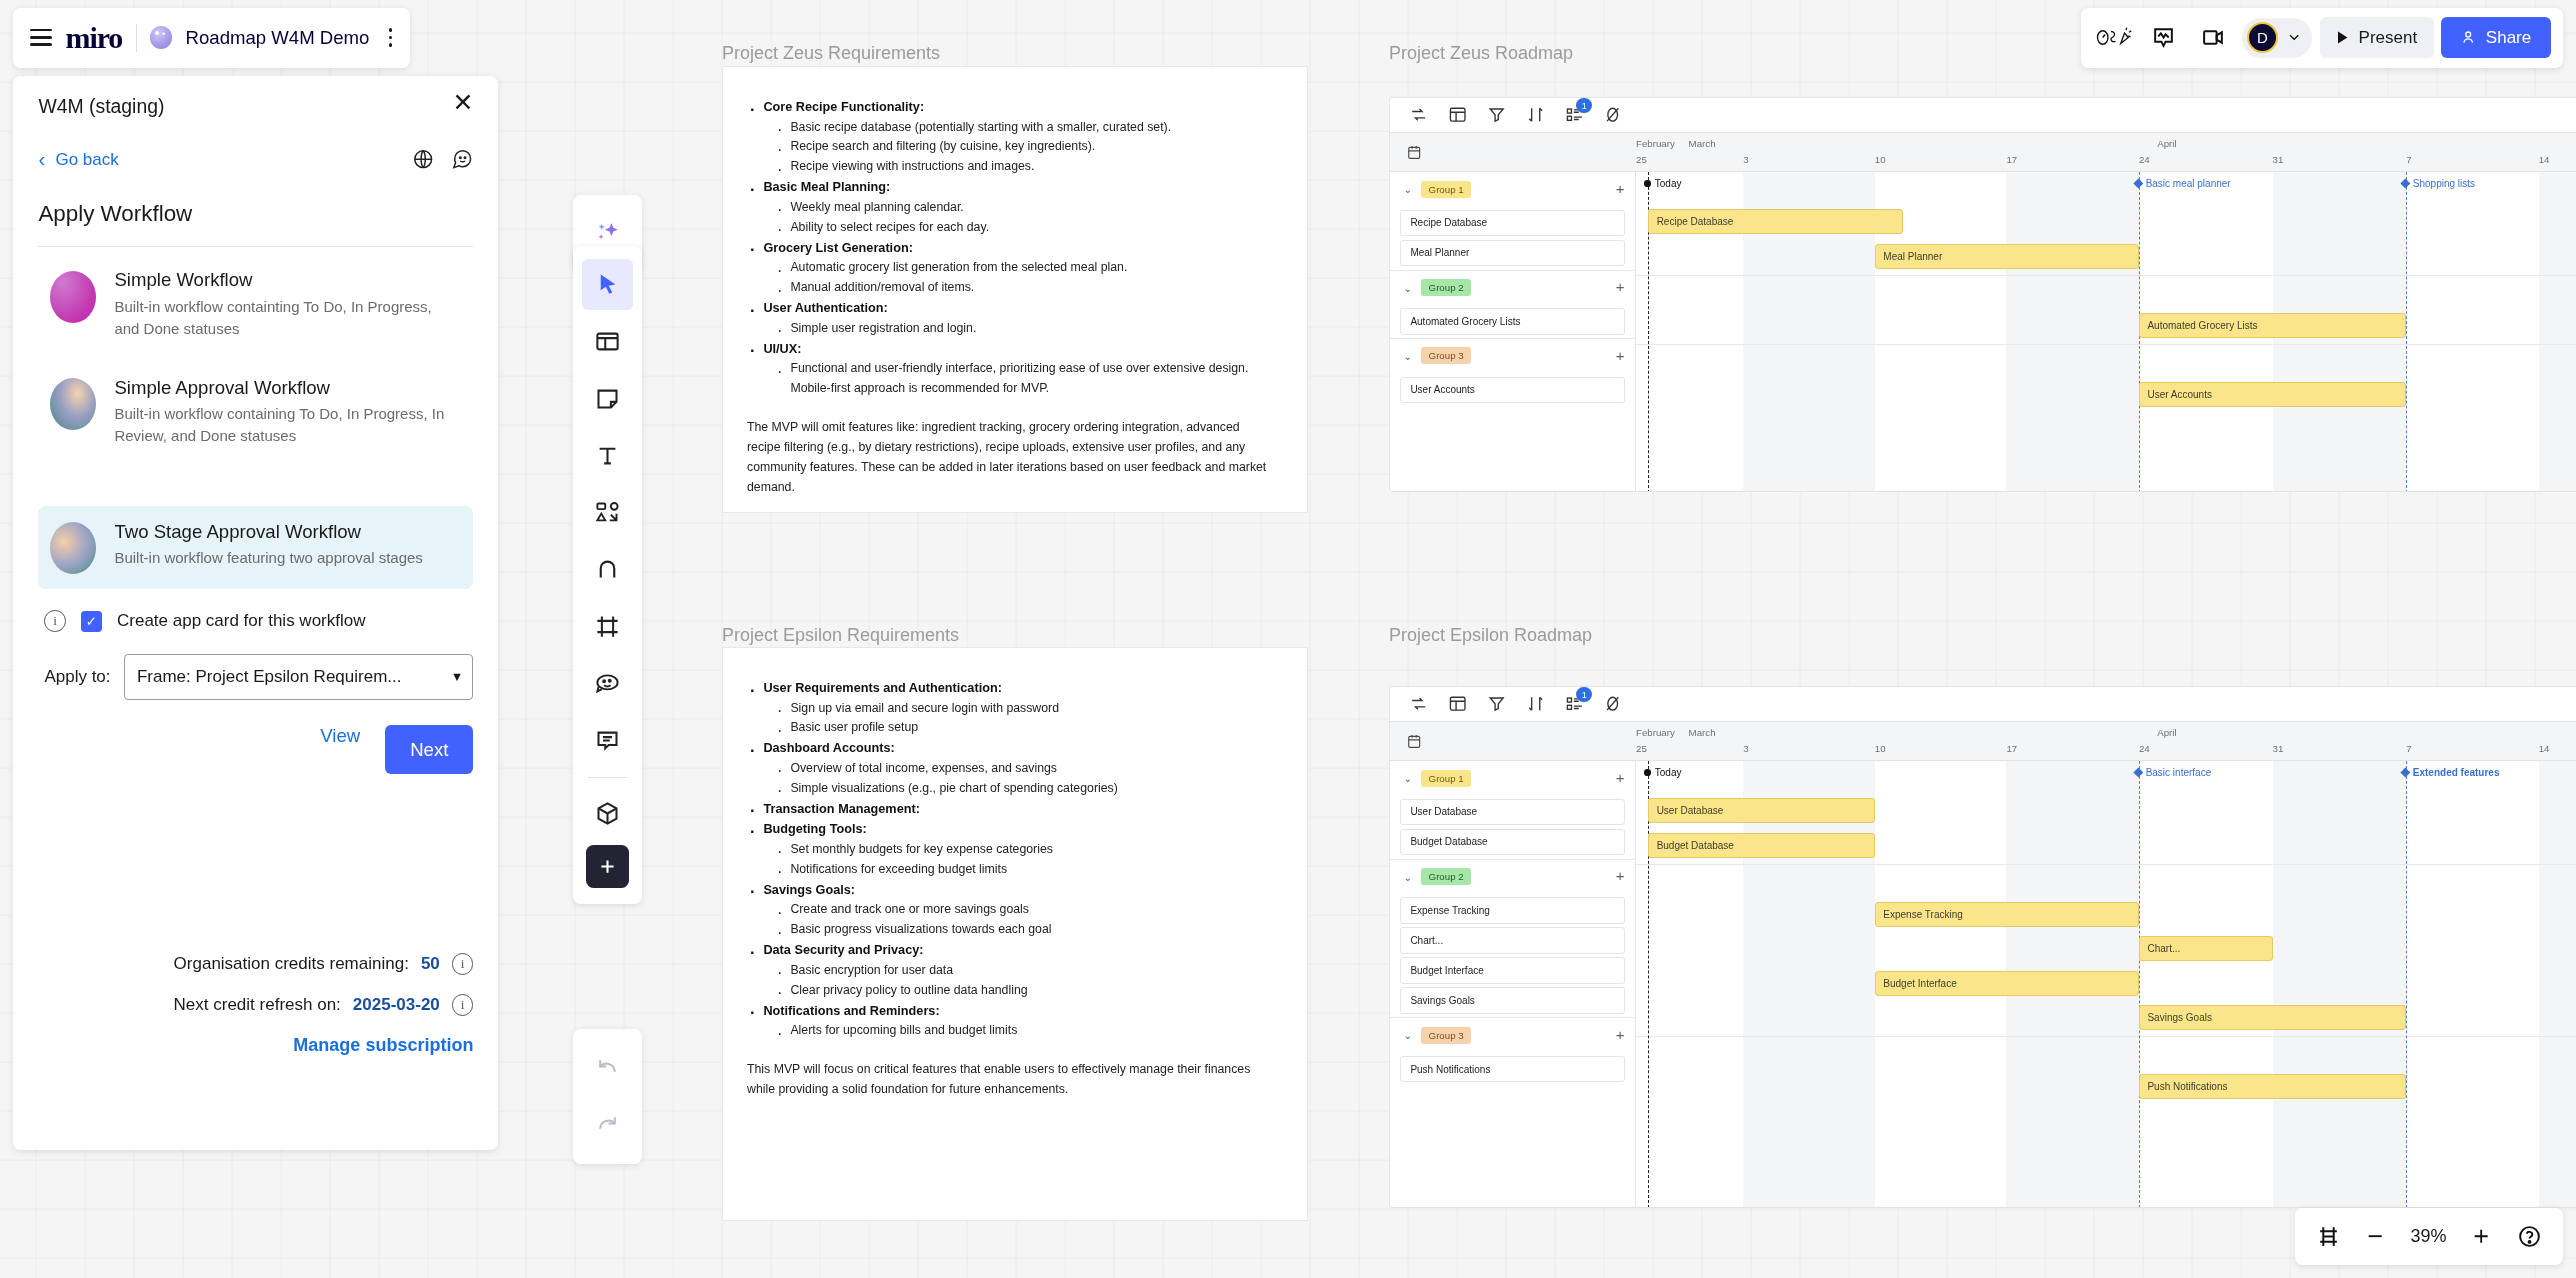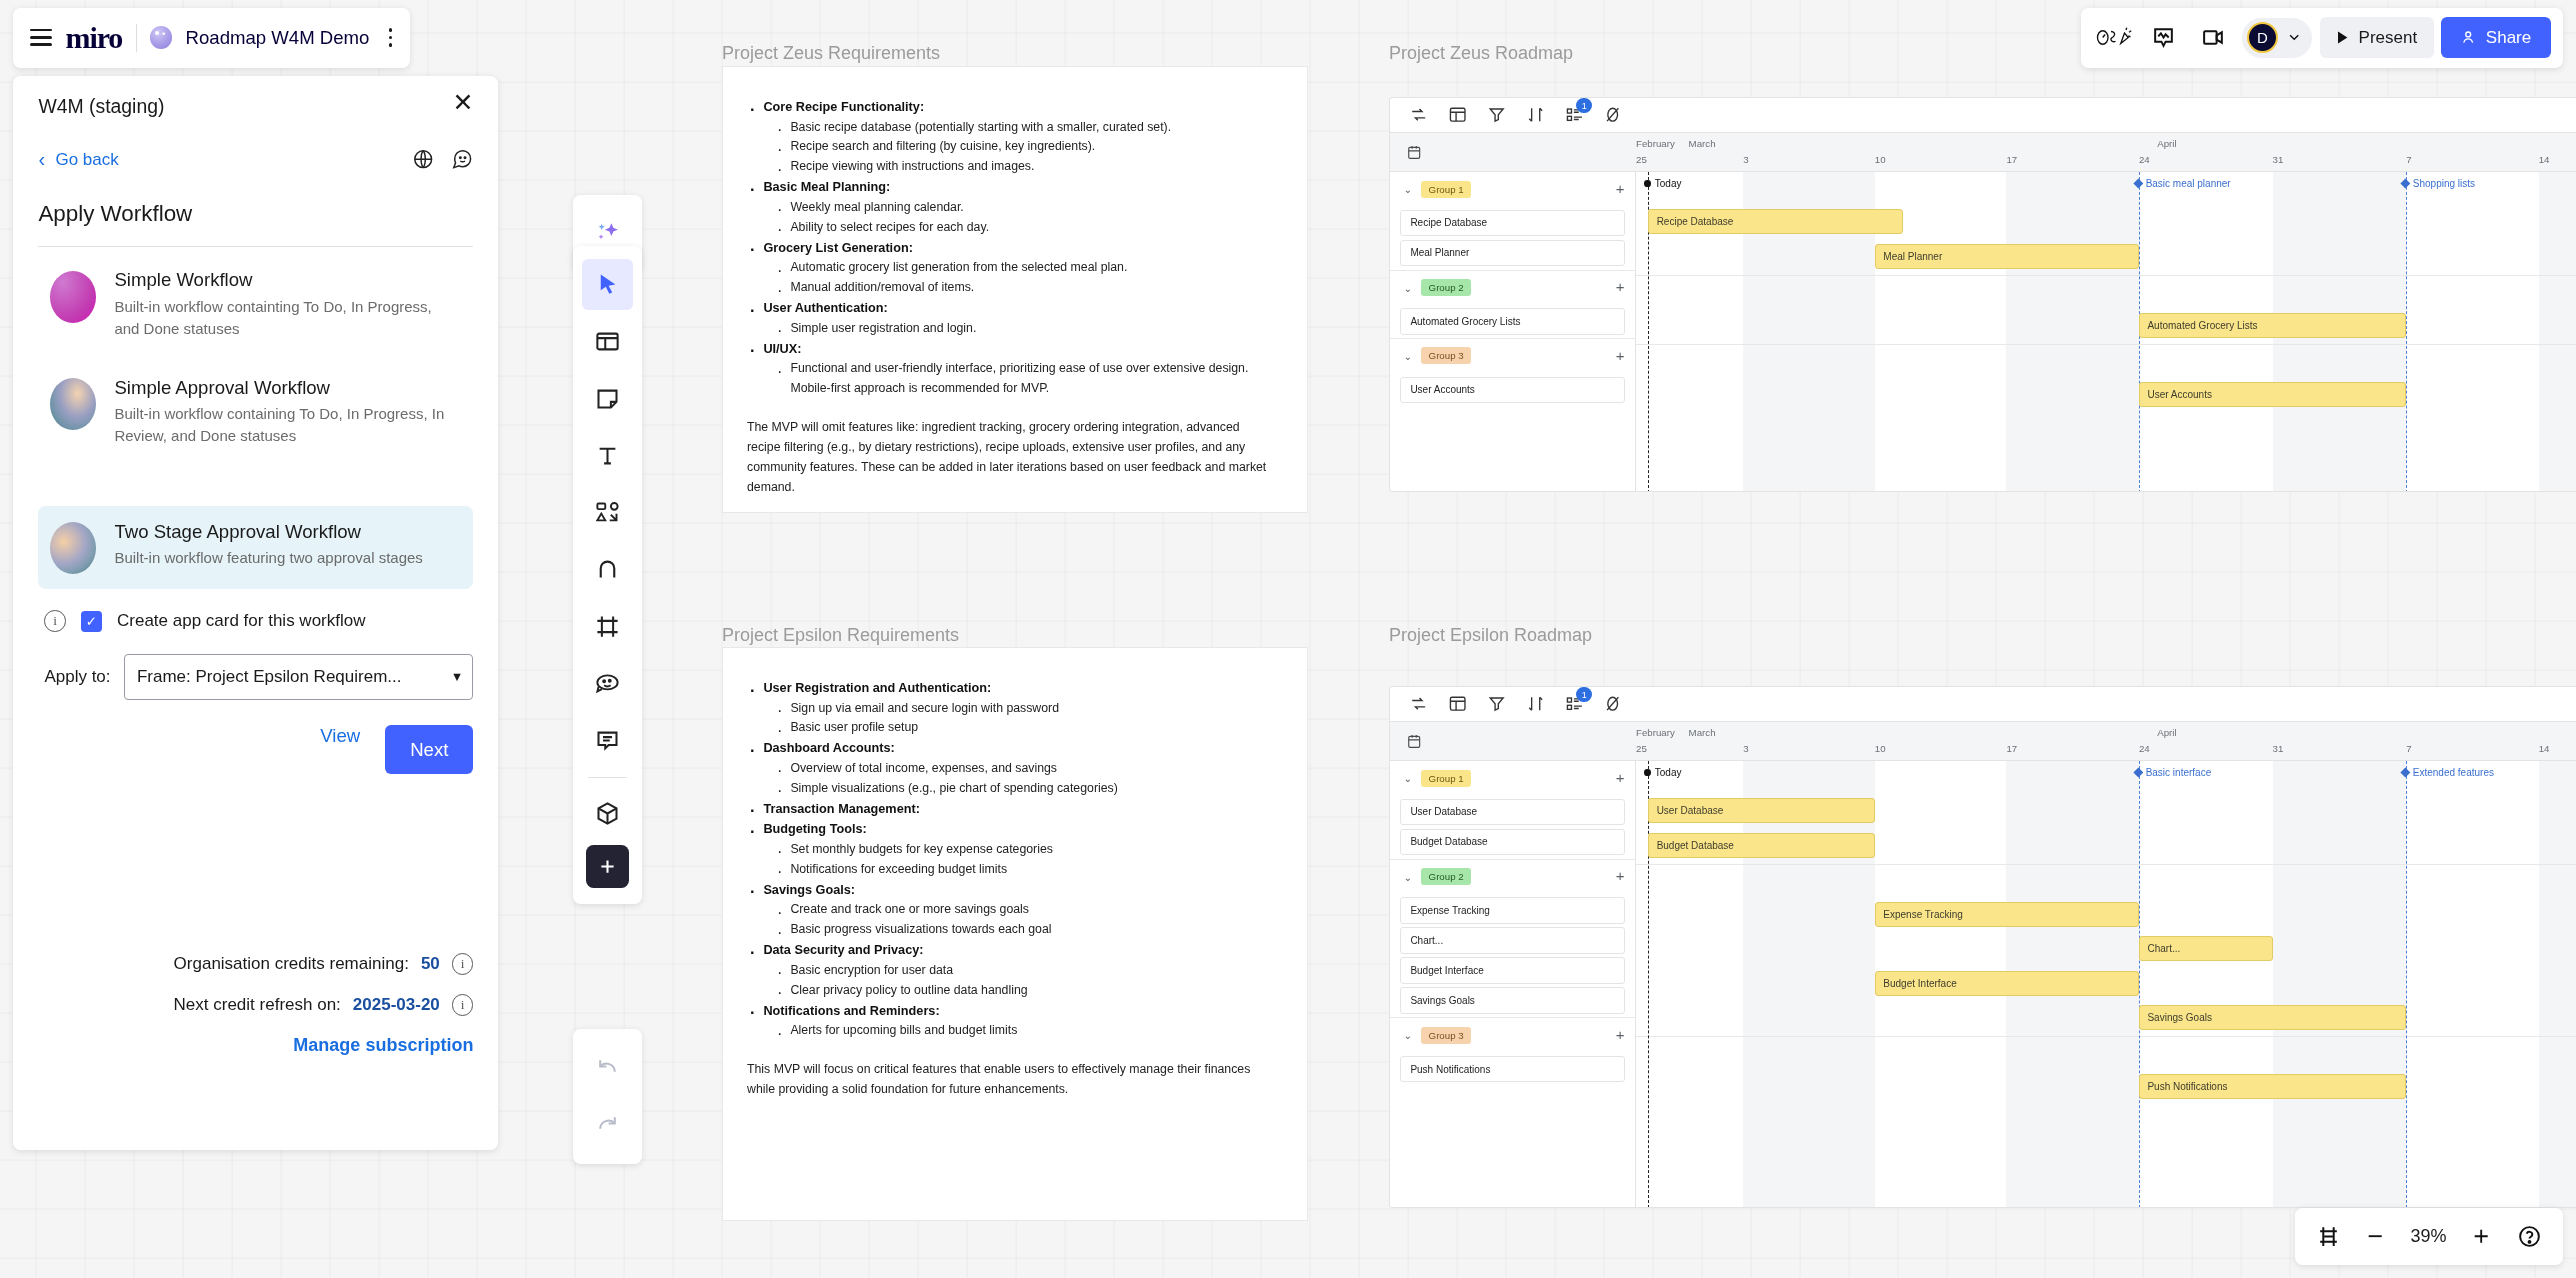--- a/index.html
+++ b/index.html
@@ -250,21 +250,21 @@
             <li>Functional and user-friendly interface, prioritizing ease of use over extensive design. Mobile-first approach is recommended for MVP.</li>
           </ul>
         </ul>
       <div class="req-para">The MVP will omit features like: ingredient tracking, grocery ordering integration, advanced recipe filtering (e.g., by dietary restrictions), recipe uploads, extensive user profiles, and any community features. These can be added in later iterations based on user feedback and market demand.</div>
     </div>
   </div>
 
   <div class="frame" style="left:722px; top:647px; width:586px; height:574px;">
     <div class="req-body">
       <ul class="lv1" id="eps-req-list">
-          <li>User Registration and Authentication:</li>
+          <li>User Requirements and Authentication:</li>
           <ul class="lv2">
             <li>Sign up via email and secure login with password</li>
             <li>Basic user profile setup</li>
           </ul>
           <li>Dashboard Accounts:</li>
           <ul class="lv2">
             <li>Overview of total income, expenses, and savings</li>
             <li>Simple visualizations (e.g., pie chart of spending categories)</li>
           </ul>
           <li>Transaction Management:</li>
@@ -502,21 +502,21 @@
           <div class="today-lbl" style="left: calc(1.2% - 3.7px); top: 6px;">
             <span class="today-dot"></span>
             <span>Today</span>
           </div>
           <div class="ms-line" style="left: 49.7%;"></div>
           <div class="ms-lbl" style="left: calc(49.7% - 3.7px); top: 6px;">
             <span class="ms-dia"></span>
             <span>Basic interface</span>
           </div>
           <div class="ms-line" style="left: 76.1%;"></div>
-          <div class="ms-lbl" style="left: calc(76.1% - 3.7px); top: 6px;">
+          <div class="ms-lbl" style="left: calc(76.1% - 3.7px); top: 6px; font-weight: bold;">
             <span class="ms-dia"></span>
             <span>Extended features</span>
           </div>
           <div class="bar" style="left: 1.2%; width: 22.4%; top: 37px;">User Database</div>
           <div class="bar" style="left: 1.2%; width: 22.4%; top: 72px;">Budget Database</div>
           <div class="bar" style="left: 23.6%; width: 26.1%; top: 141px;">Expense Tracking</div>
           <div class="bar" style="left: 49.7%; width: 13.2%; top: 175px;">Chart...</div>
           <div class="bar" style="left: 23.6%; width: 26.1%; top: 210px;">Budget Interface</div>
           <div class="bar" style="left: 49.7%; width: 26.4%; top: 244px;">Savings Goals</div>
           <div class="bar" style="left: 49.7%; width: 26.4%; top: 313px;">Push Notifications</div>

